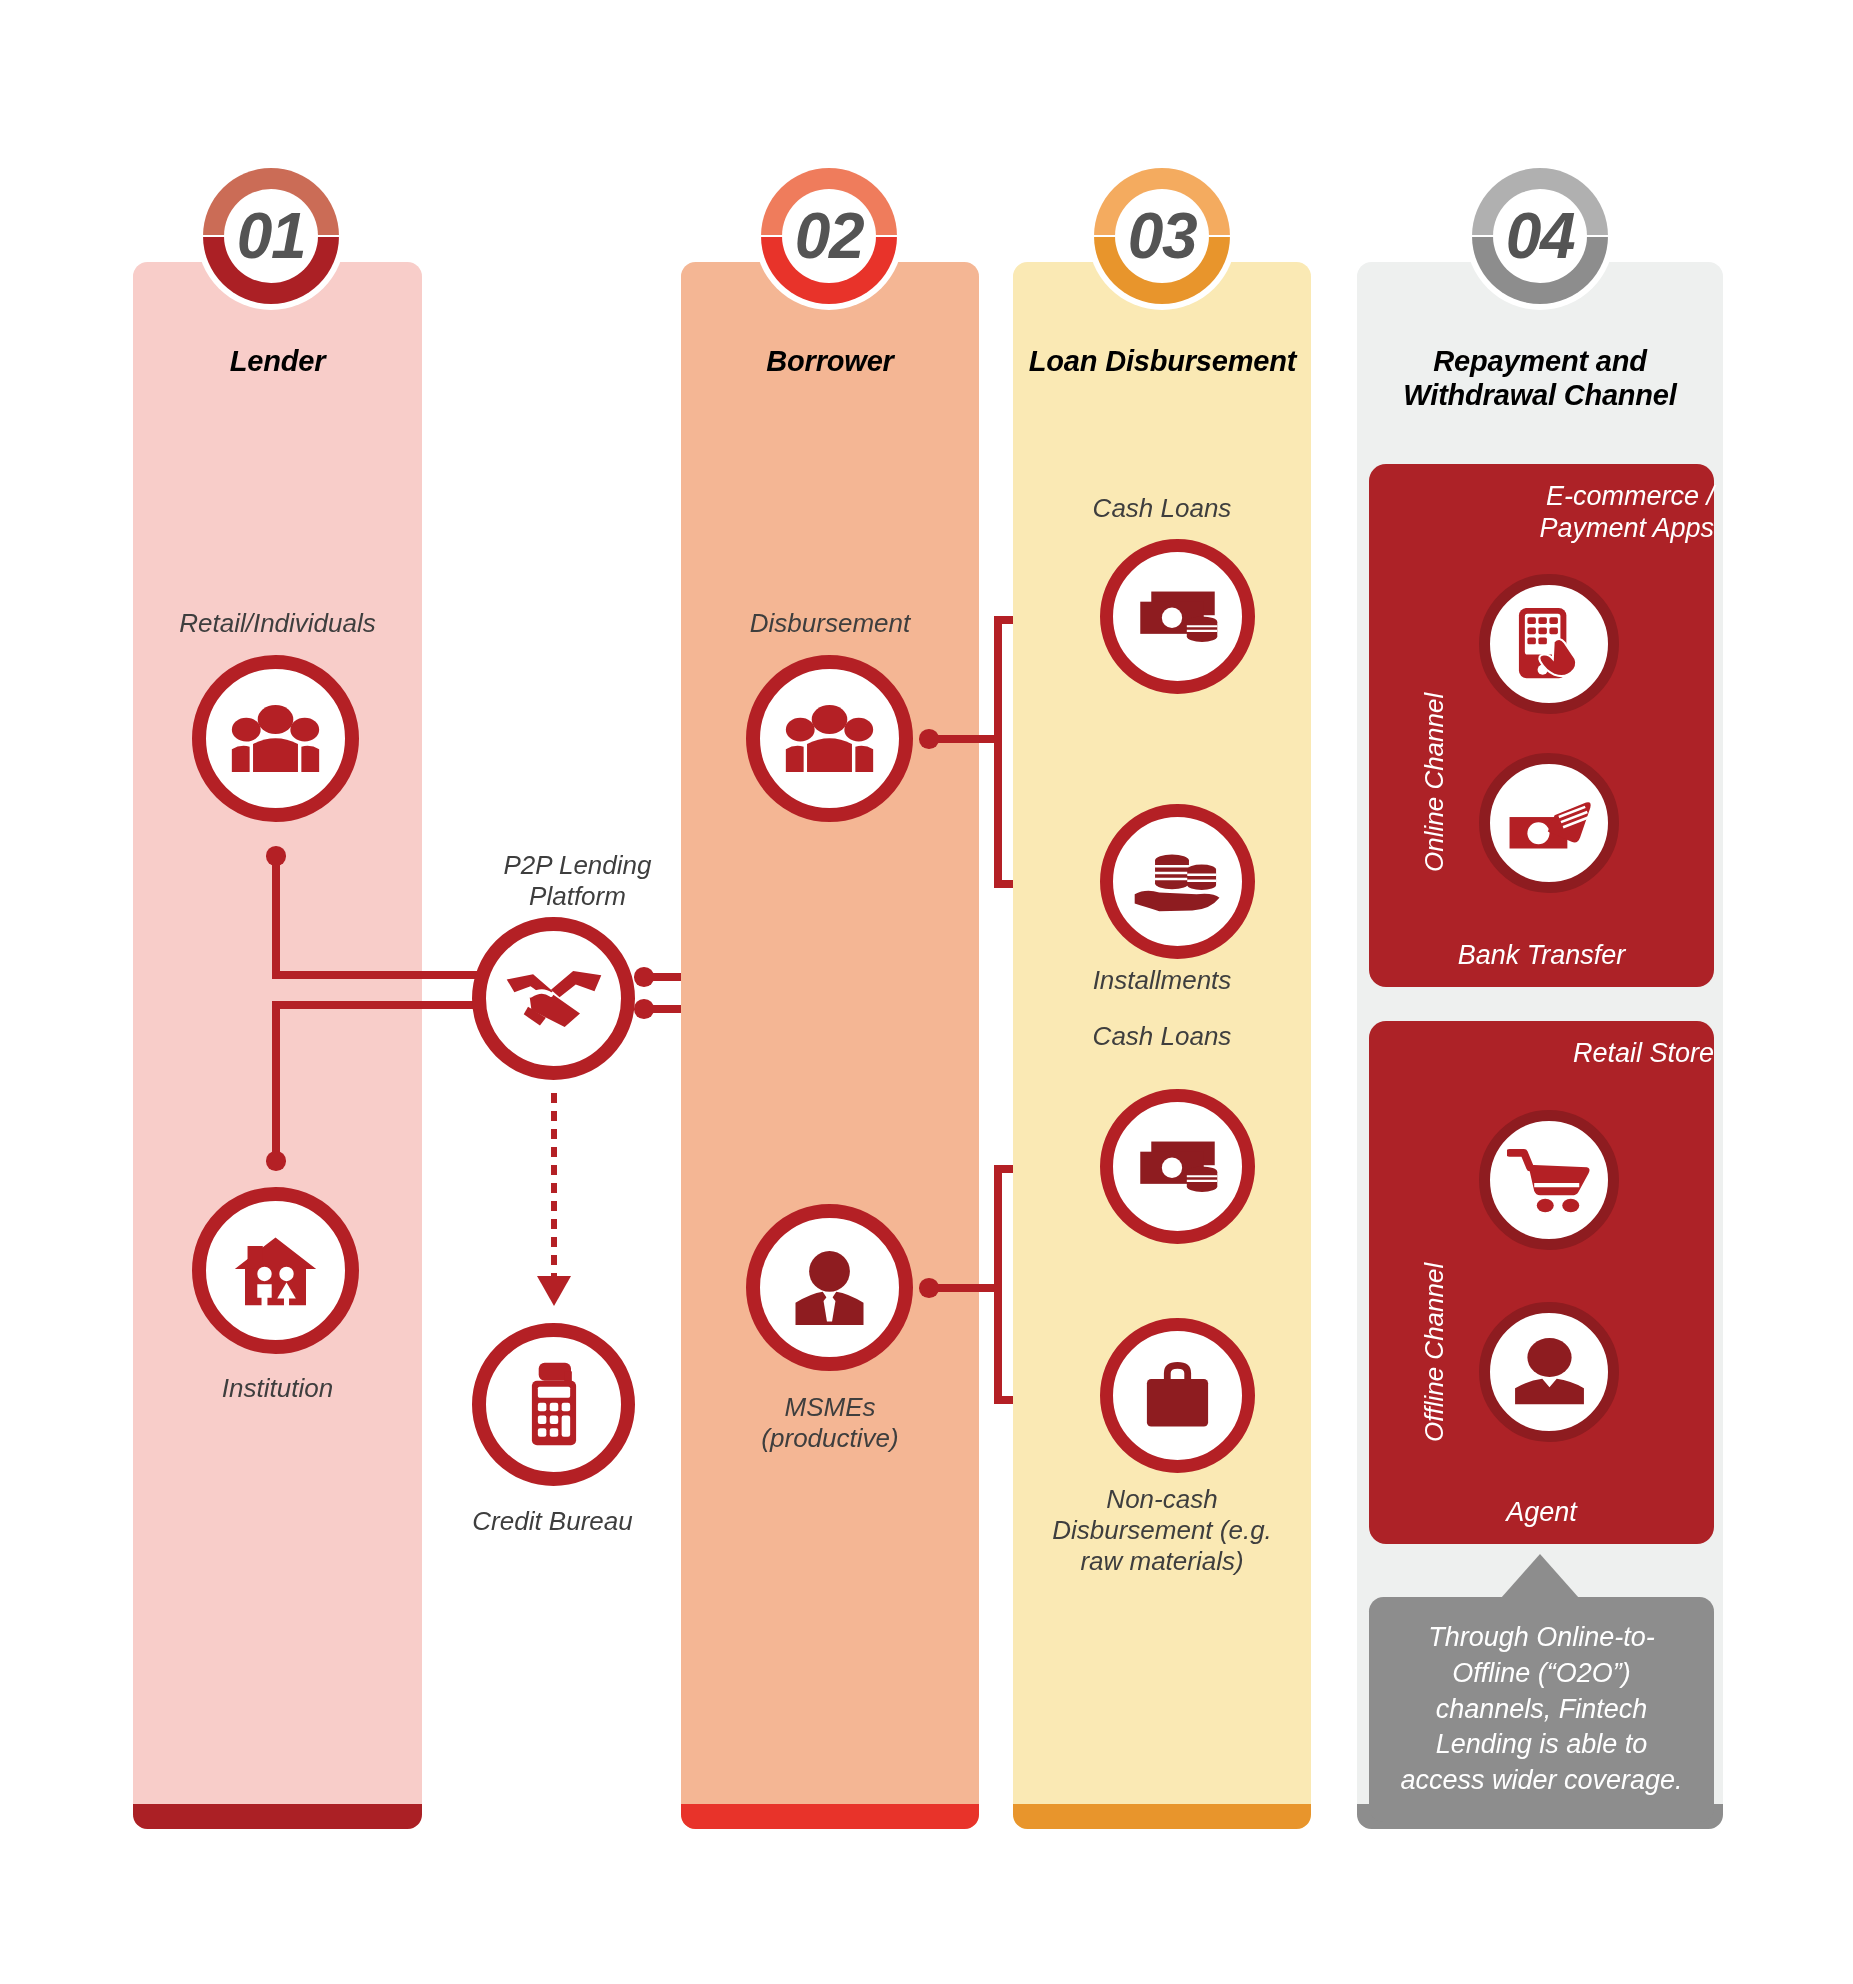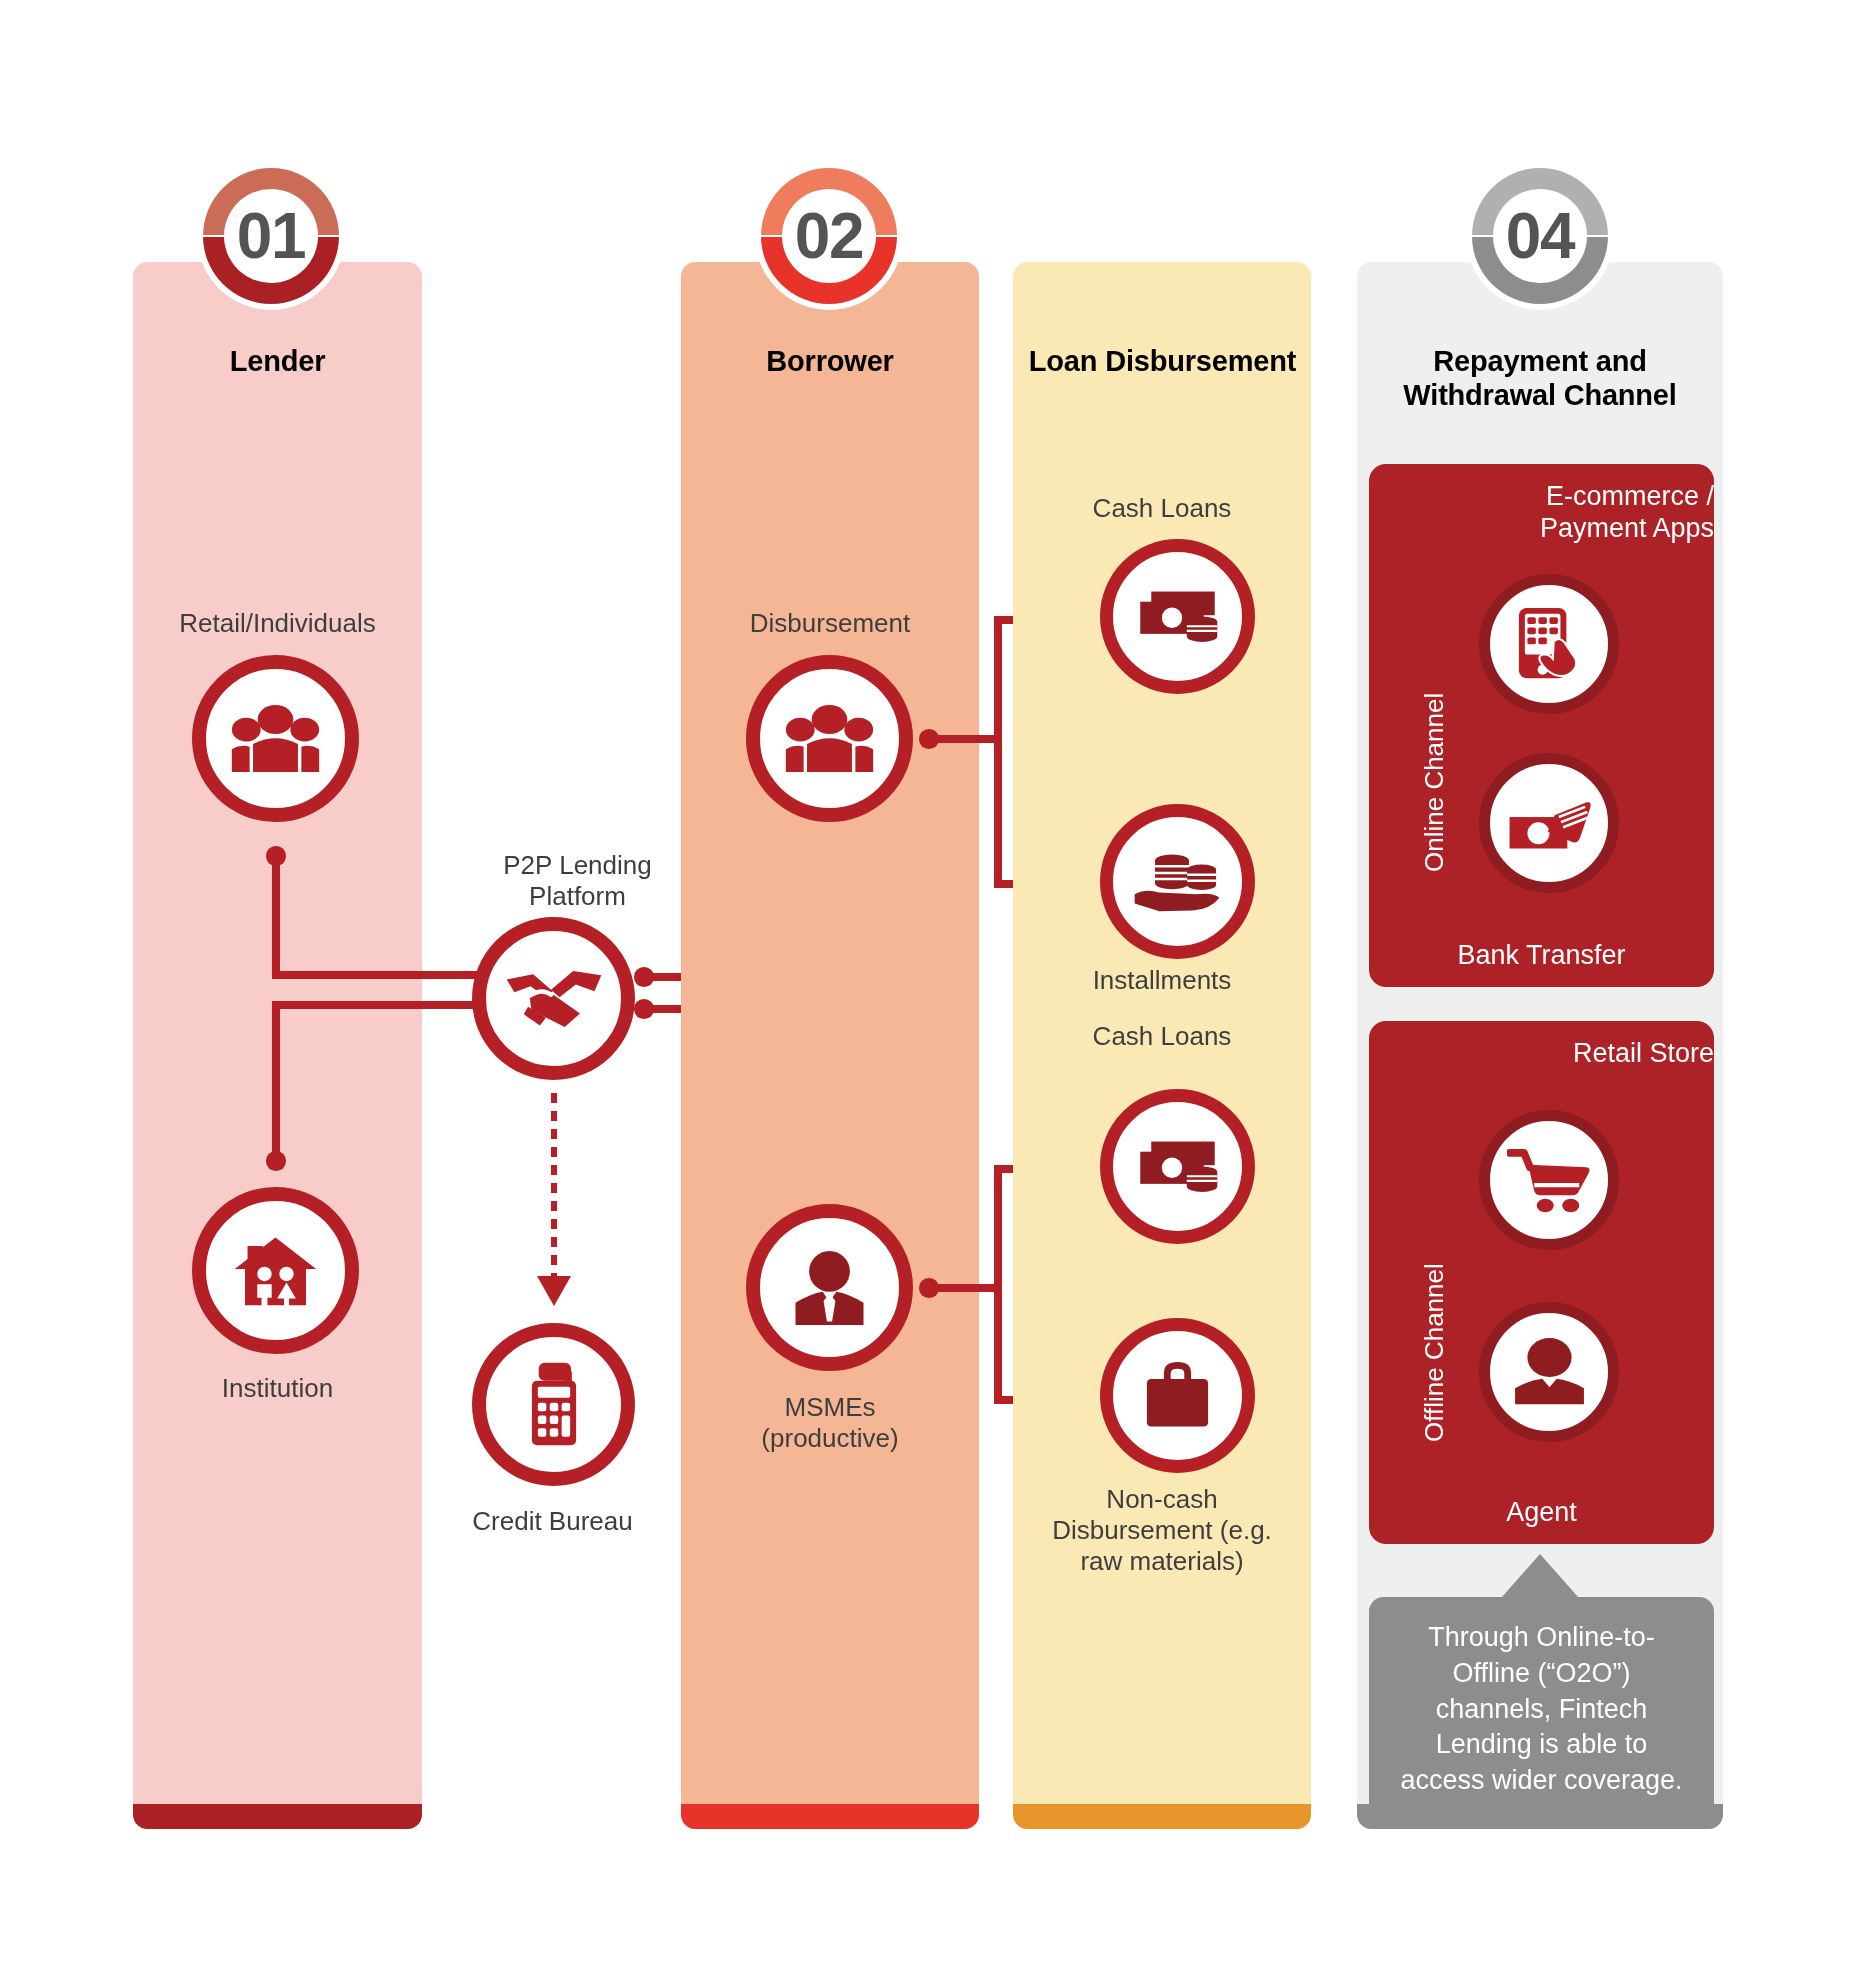--- a/index.html
+++ b/index.html
@@ -2,21 +2,21 @@
 <html style="font-size:6.8px"><head>
 <meta charset="utf-8">
 <style>
   * { box-sizing: border-box; margin:0; padding:0; }
   html, body {
     width: 1854px; height: 1985px;
     background: #ffffff;
     font-family: "Liberation Sans", sans-serif;
     overflow: hidden;
   }
-  #stage { position: relative; width: 1670px; height: 1985px; }
+  #stage { position: relative; width: 1670px; height: 1985px; font-style: italic; }
 
   
   .col { position:absolute; border-radius: 14.5px; overflow:hidden; }
   .col .colbody { position:absolute; inset:0; }
   .col .colfoot { position:absolute; left:0; right:0; bottom:0; height:25px; }
 
   .col-title {
     position:absolute; text-align:center; color:#000;
     font-weight:bold; font-size:29px; line-height:1.16;
     letter-spacing:-0.2px;
@@ -240,20 +240,27 @@
   <div class="ln" style="left:994px; top:1165px; width:106px; height:7.7px;"></div>
   <div class="arrowR" style="left:1089px; top:1152px;"></div>
   <div class="ln" style="left:994px; top:1396px; width:106px; height:7.7px;"></div>
   <div class="arrowR" style="left:1089px; top:1383px;"></div>
 
   <div class="col" style="left:1013px; top:262px; width:298px; height:1567px;">
     <div class="colbody" style="background:#fae9b4;"></div>
     <div class="colfoot" style="background:#e8952c;"></div>
   </div>
 
+  <div class="badge" style="left:1088px; top:162px;">
+    <div class="ringwrap">
+      <div class="ring" style="background:linear-gradient(to bottom, #f4ab5f 0 49%, #ffffff 49% 51%, #e8952c 51% 100%);"></div>
+      <div class="hole"></div>
+      <div class="num">03</div>
+    </div>
+  </div>
   <div class="col-title" style="left:1005px; top:345px; width:315px;">Loan Disbursement</div>
 
   <div class="nlabel" style="left:1013px; top:493px; width:298px;">Cash Loans</div>
   <div class="node" style="left:1100px; top:539px; width:155px; height:155px; border:13.6px solid #b42025;">
     <span>
       <svg width="85" height="55" viewBox="0 0 200 130">
         <rect x="38" y="6" width="150" height="56" fill="#8e1c20"></rect>
         <rect x="12" y="30" width="150" height="76" fill="#8e1c20"></rect>
         <circle cx="87" cy="68" r="24" fill="#fff"></circle>
         <ellipse cx="158" cy="78" rx="36" ry="13" fill="#8e1c20"></ellipse>

